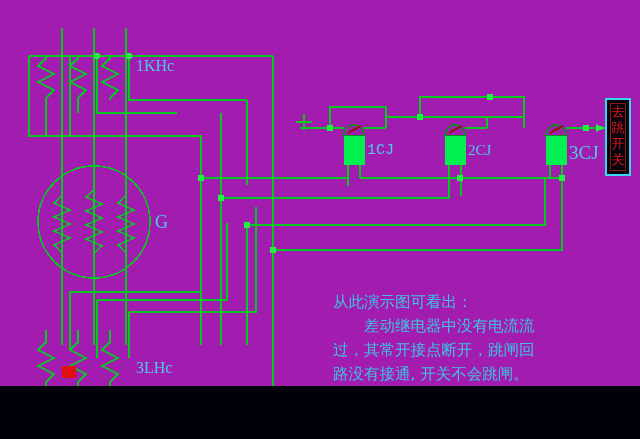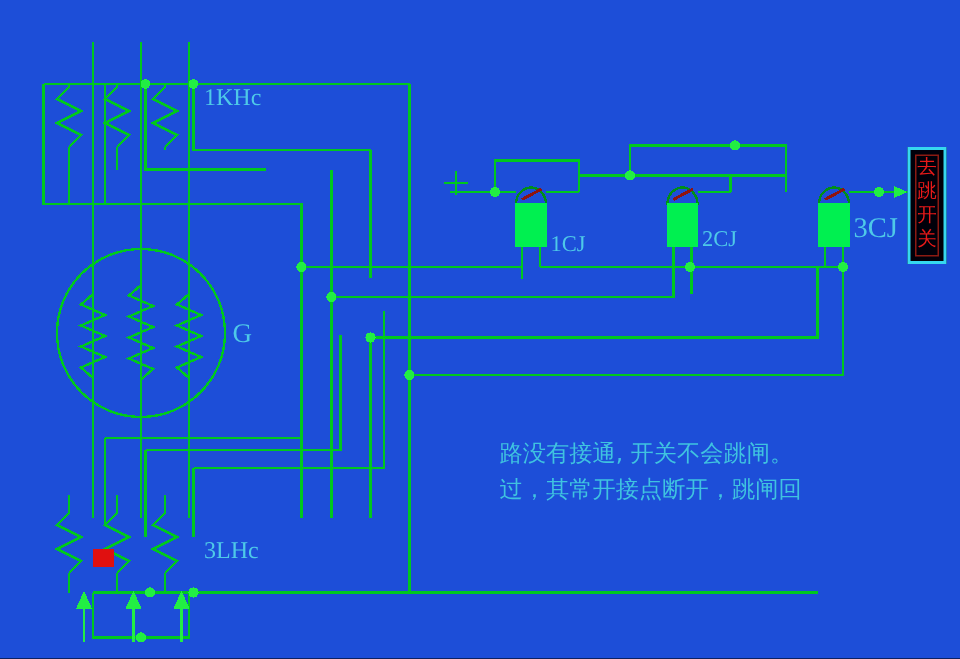--- a/index.html
+++ b/index.html
@@ -3,44 +3,44 @@
 <meta charset="utf-8">
 <style>
   html, body {
     margin: 0;
     padding: 0;
     background: #000008;
   }
   #canvas {
     position: relative;
     width: 640px;
-    height: 439px;
-    background: #1d4ed8;
+    height: 386px;
+    background: #a21caf;
     overflow: hidden;
     font-family: "Liberation Serif", serif;
   }
   svg.layer {
     position: absolute;
     left: 0;
     top: 0;
     width: 640px;
     height: 439px;
   }
   .lbl {
     position: absolute;
     color: #4ec9e8;
     font-family: "Liberation Serif", serif;
     white-space: nowrap;
     line-height: 1;
   }
   #lbl-1khc { left: 136px; top: 58px; font-size: 16px; }
   #lbl-3lhc { left: 136px; top: 360px; font-size: 16px; text-align: center; }
   #lbl-g    { left: 155px; top: 213px; font-size: 18px; }
-  #lbl-1cj  { left: 367px; top: 156px; font-size: 15px; }
-  #lbl-2cj  { left: 468px; top: 143px; font-size: 15px; margin-top: 10px; }
+  #lbl-1cj  { left: 367px; top: 143px; font-size: 15px; font-family: Liberation Mono, monospace; }
+  #lbl-2cj  { left: 468px; top: 143px; font-size: 15px; }
   #lbl-3cj  { left: 569px; top: 143px; font-size: 19px; }
 
   #tripbox {
     position: absolute;
     left: 605px;
     top: 98px;
     width: 26px;
     height: 78px;
     border: 2px solid #36d8ef;
     background: #00000a;
@@ -280,17 +280,19 @@
     <div class="inner"></div>
     <div class="vtext">
       <span>去</span>
       <span>跳</span>
       <span>开</span>
       <span>关</span>
     </div>
   </div>
 
   <div id="note">
+    <div>从此演示图可看出：</div>
+    <div class="indent">差动继电器中没有电流流</div>
+    <div>过，其常开接点断开，跳闸回</div>
     <div>路没有接通, 开关不会跳闸。</div>
-    <div>过，其常开接点断开，跳闸回</div>
   </div>
 
 </div>
 
 </body></html>

